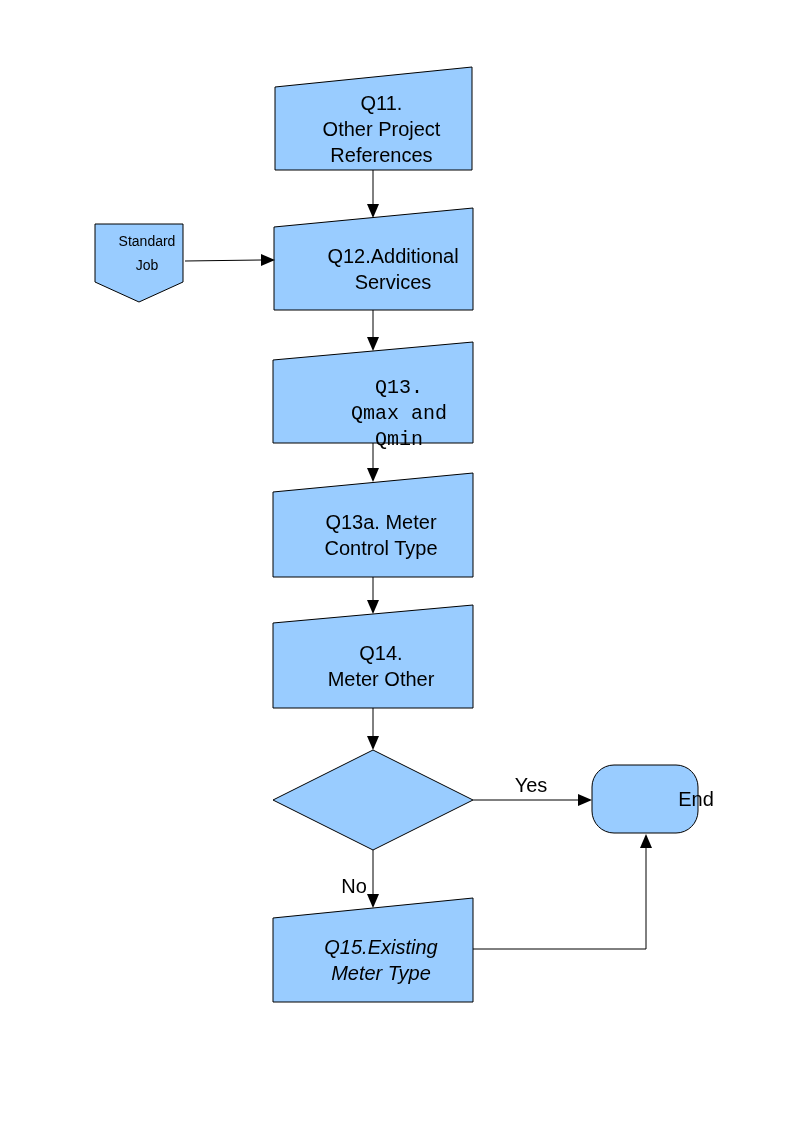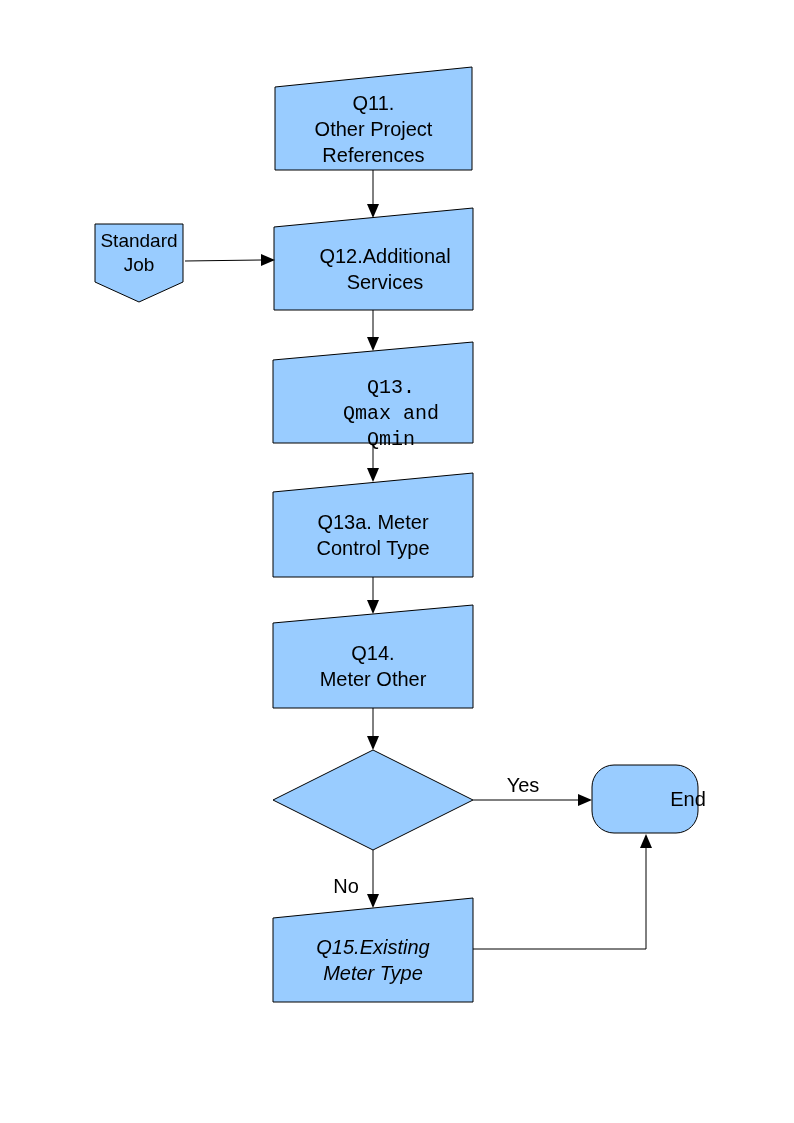--- a/index.html
+++ b/index.html
@@ -37,23 +37,24 @@
     stroke: none;
   }
   .label {
     position: absolute;
     display: flex;
     align-items: center;
     justify-content: center;
     text-align: center;
     white-space: pre-line;
     color: #000000;
+    padding-left: 8px;
   }
   .label-lg { font-size: 20px; line-height: 26px; }
-  .label-md { font-size: 19px; line-height: 24px; }
+  .label-md { font-size: 14px; line-height: 24px; }
   .label-sm { font-size: 13.5px; line-height: 18.5px; }
 
   .lbl-q11  { left: 275px; top: 87px;  width: 197px; height: 83px; }
   .lbl-q12  { left: 274px; top: 227px; width: 222px; height: 83px; }
   .lbl-q13  { left: 273px; top: 372px; width: 236px; height: 83px; font-family: Liberation Mono, monospace; }
   .lbl-q13a { left: 273px; top: 492px; width: 200px; height: 85px; }
   .lbl-q14  { left: 273px; top: 623px; width: 200px; height: 85px; }
   .lbl-dec  { left: 278px; top: 750px; width: 190px; height: 100px; }
   .lbl-end  { left: 592px; top: 765px; width: 106px; height: 68px; margin-left: 43px; }
   .lbl-q15  { left: 273px; top: 918px; width: 200px; height: 84px; font-style: italic; }

